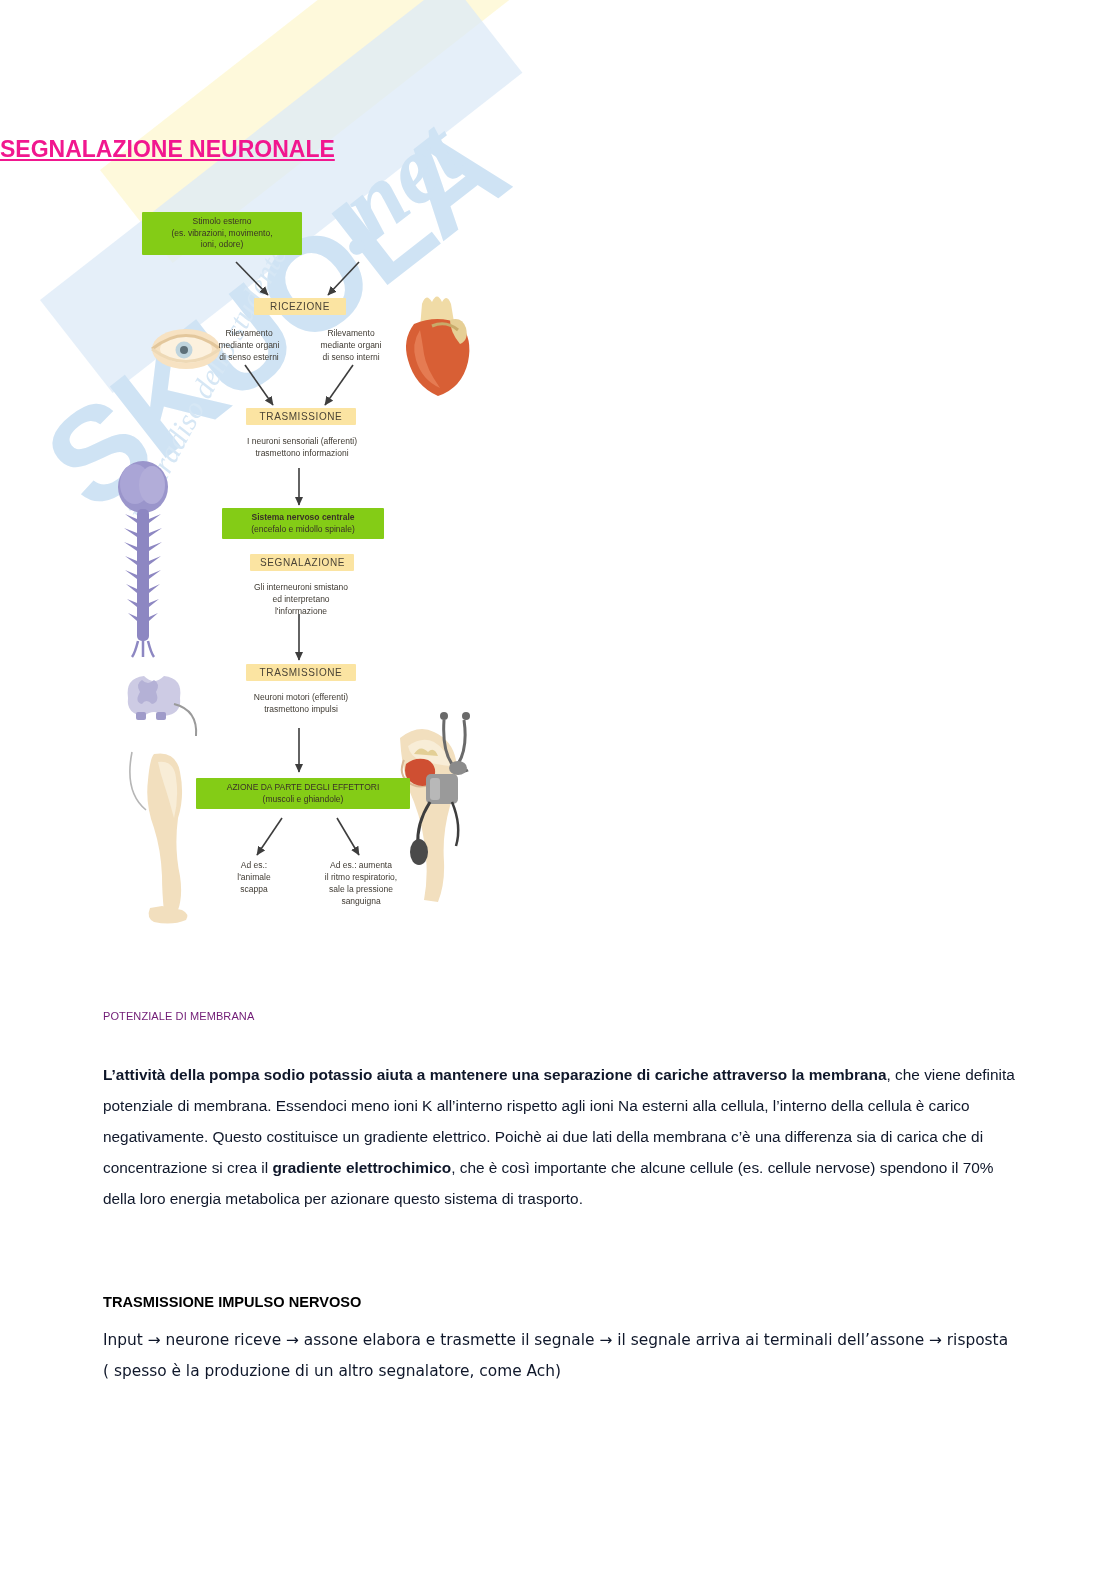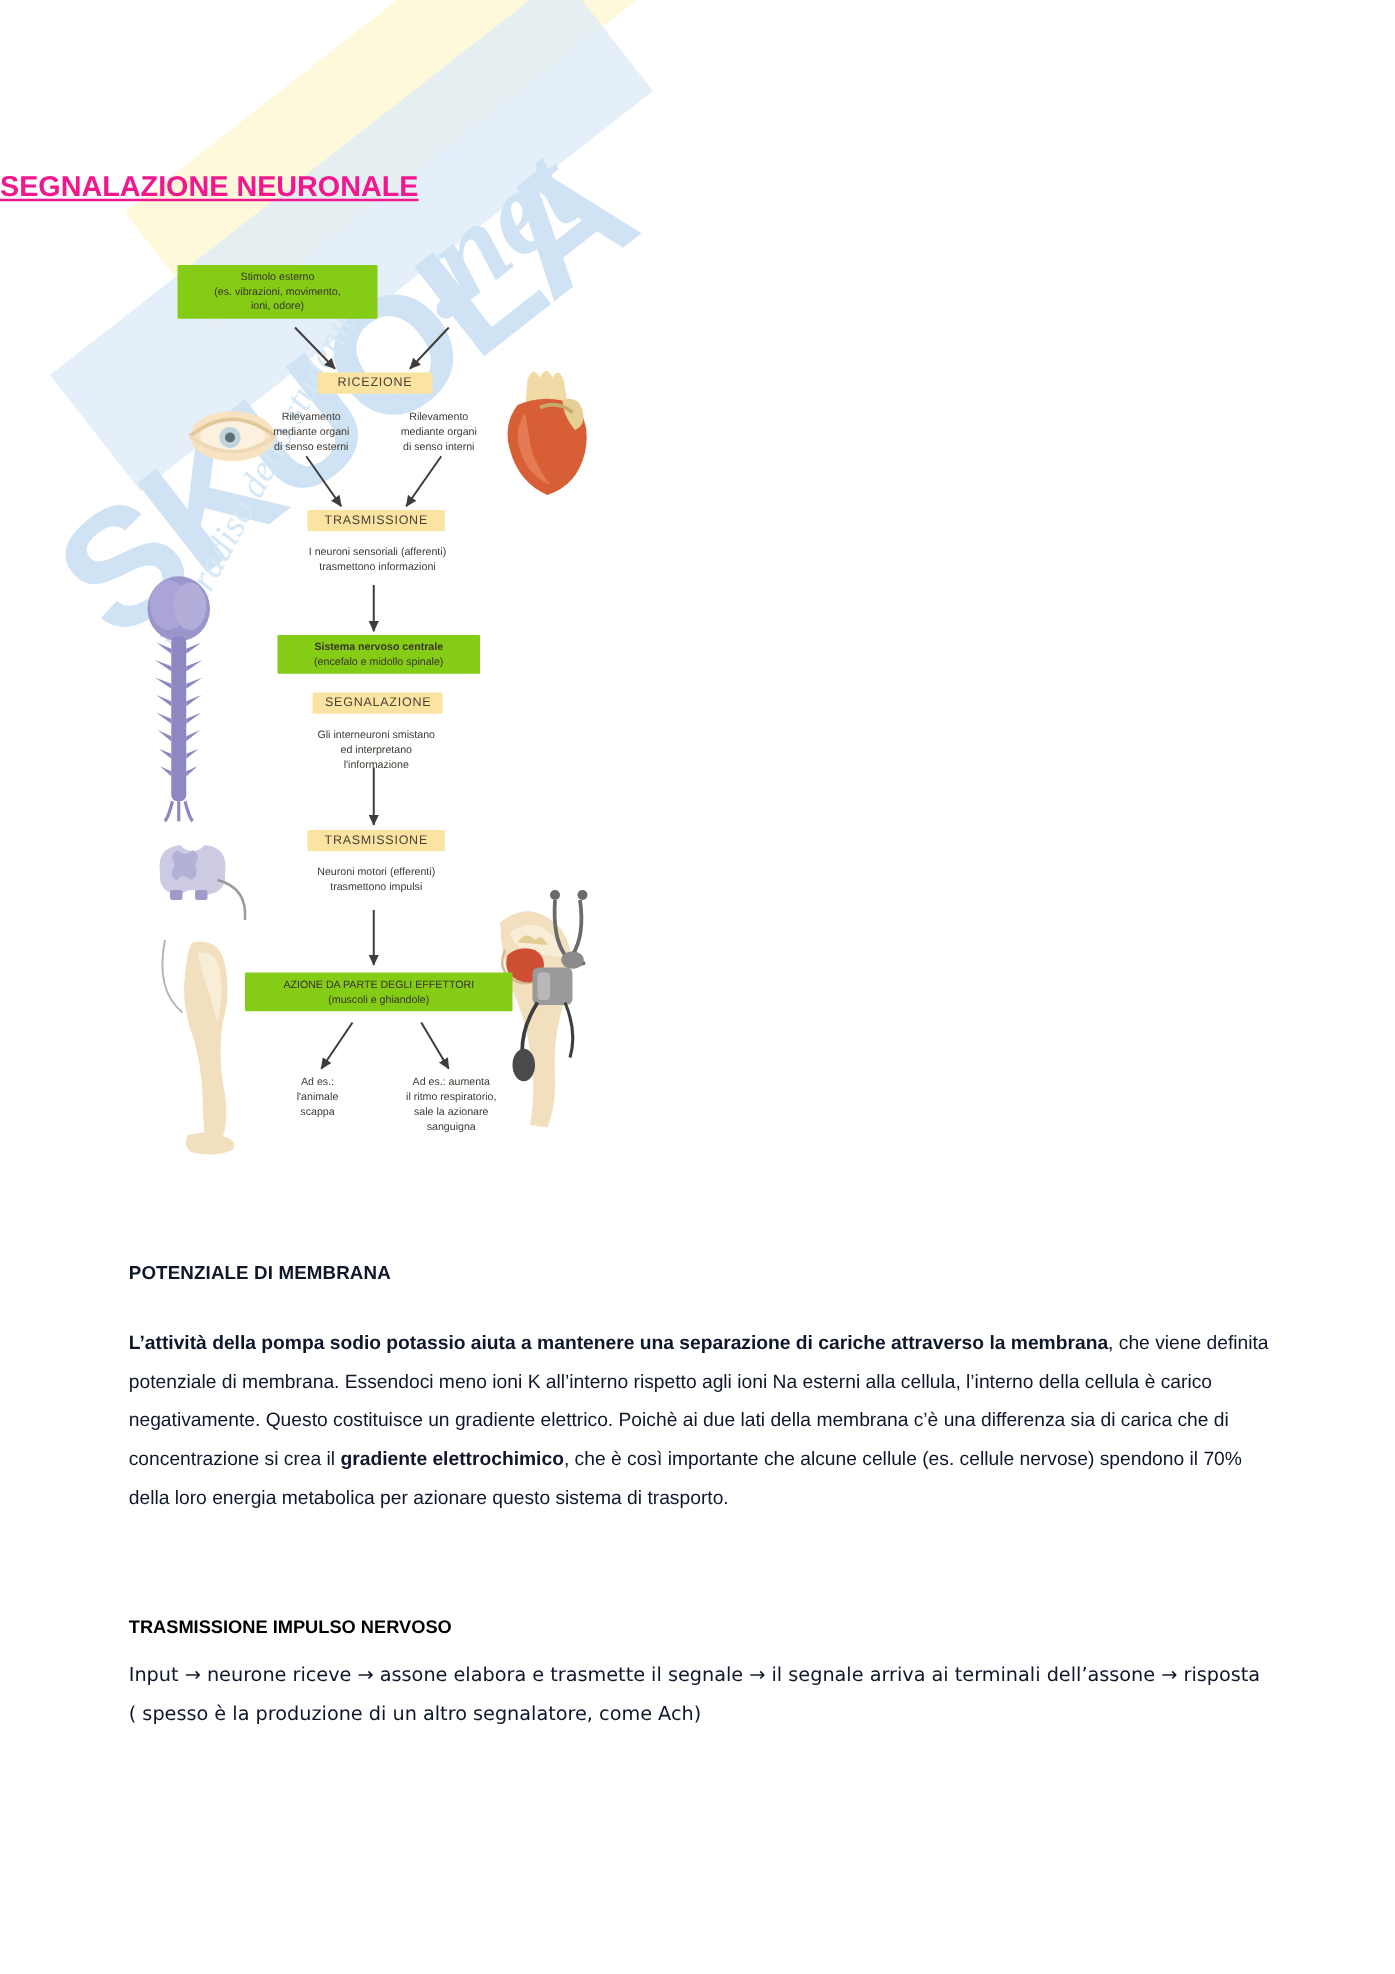--- a/index.html
+++ b/index.html
@@ -140,23 +140,23 @@
     position: absolute;
     left: 0; top: 0;
     width: 420px; height: 740px;
     overflow: visible;
   }
 
   
   .h2 {
     position: absolute;
     left: 103px;
-    font-size: 15px;
-    font-weight: bold;
-    color: #0f172a;
+    font-size: 11px;
+    font-weight: normal;
+    color: #701a75;
     letter-spacing: .1px;
     z-index: 5;
   }
   .para {
     position: absolute;
     left: 103px;
     width: 915px;
     font-size: 15.4px;
     line-height: 31px;
     color: #0f172a;
@@ -338,21 +338,21 @@
   </div>
 
   <div class="dlabel" style="left:106px;top:660px;width:76px;">
     <div>Ad es.:</div>
     <div>l'animale</div>
     <div>scappa</div>
   </div>
   <div class="dlabel" style="left:196px;top:660px;width:110px;">
     <div>Ad es.: aumenta</div>
     <div>il ritmo respiratorio,</div>
-    <div>sale la azionare</div>
+    <div>sale la pressione</div>
     <div>sanguigna</div>
   </div>
 </div>
 
 <div class="h2" style="top:1010px;">POTENZIALE DI MEMBRANA</div>
 
 <div class="para" style="top:1059px;">
   <b>L’attività della pompa sodio potassio aiuta a mantenere una separazione di cariche attraverso la membrana</b><span>, che viene definita potenziale di membrana. Essendoci meno ioni K all’interno rispetto agli ioni Na esterni alla cellula, l’interno della cellula è carico negativamente. Questo costituisce un gradiente elettrico. Poichè ai due lati della membrana c’è una differenza sia di carica che di concentrazione si crea il </span><b>gradiente elettrochimico</b><span>, che è così importante che alcune cellule (es. cellule nervose) spendono il 70% della loro energia metabolica per azionare questo sistema di trasporto.</span>
 </div>
 

